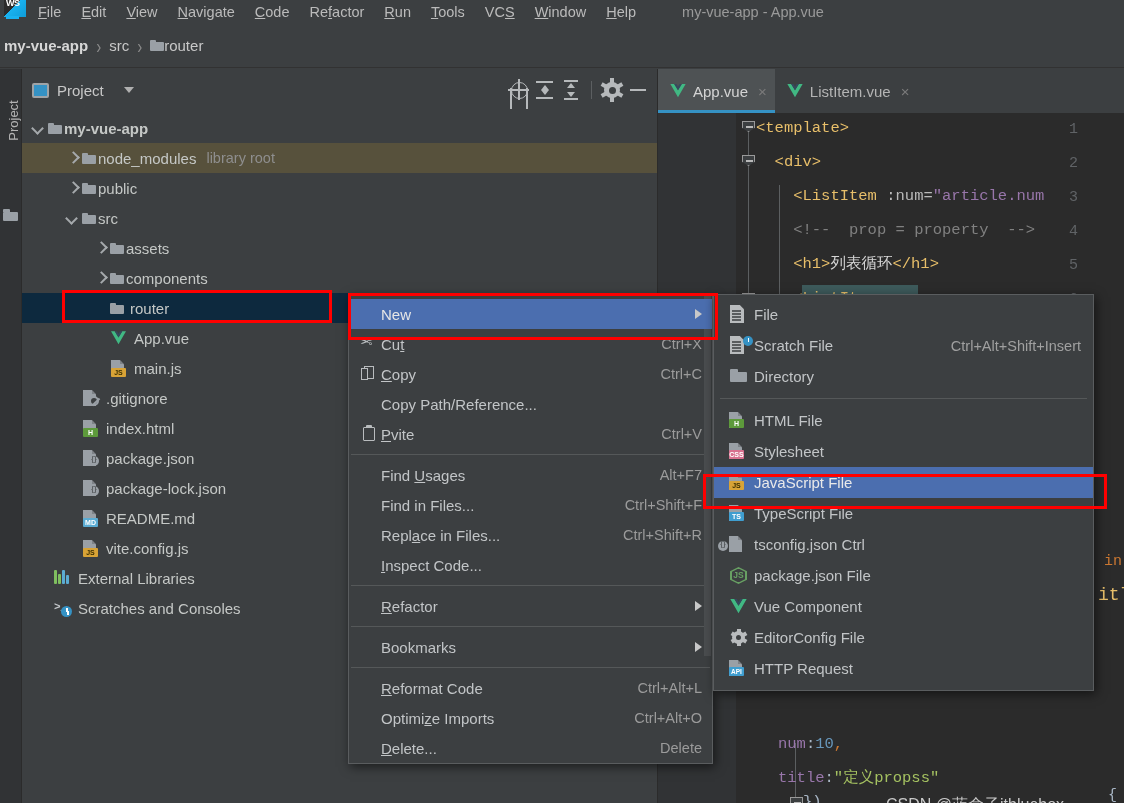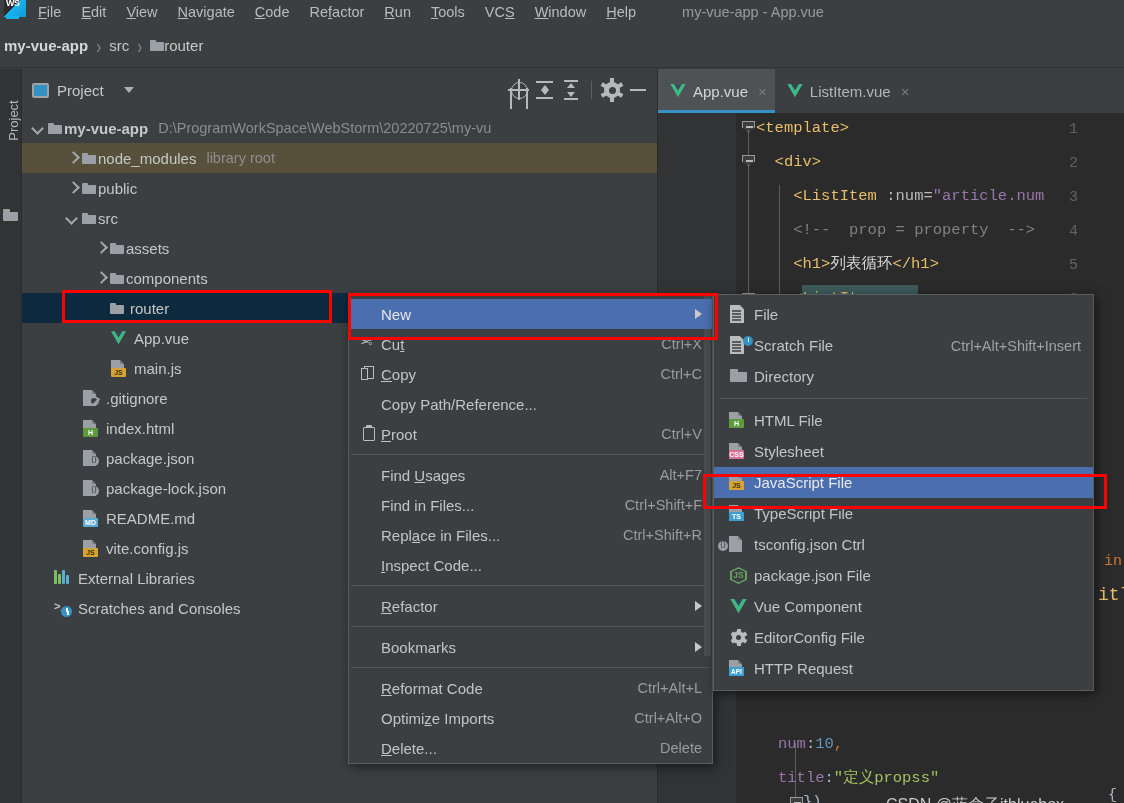--- a/index.html
+++ b/index.html
@@ -496,21 +496,20 @@
       </div>
       <div class="tb-ico ico-minus"></div>
     </div>
 
     <div class="tree">
 
       <div class="trow" style="padding-left:10px">
         <span class="arrow down"></span>
         <span class="folder-ico"></span>
         <span class="tname bold">my-vue-app</span>
-        <span class="tpath">D:\ProgramWorkSpace\WebStorm\20220725\my-vu</span>
       </div>
 
       <div class="trow libroot" style="padding-left:44px">
         <span class="arrow right"></span>
         <span class="folder-ico"></span>
         <span class="tname">node_modules</span>
         <span class="tmeta">library root</span>
       </div>
 
       <div class="trow" style="padding-left:44px">
@@ -729,21 +728,21 @@
       <span class="clabel">Copy Path/Reference...</span>
     </div>
 
     <div class="ctxrow">
       <span class="cicon">
           <span class="ico-paste">
             <span class="cl"></span>
             <span class="bd"></span>
           </span>
         </span>
-      <span class="clabel"><u class="mn">P</u><span>root</span></span>
+      <span class="clabel"><u class="mn">P</u><span>vite</span></span>
       <span class="ckey">Ctrl+V</span>
     </div>
 
     <div class="ctxsep"></div>
 
     <div class="ctxrow">
       <span class="cicon"></span>
       <span class="clabel"><span>Find </span><u class="mn">U</u><span>sages</span></span>
       <span class="ckey">Alt+F7</span>
     </div>

